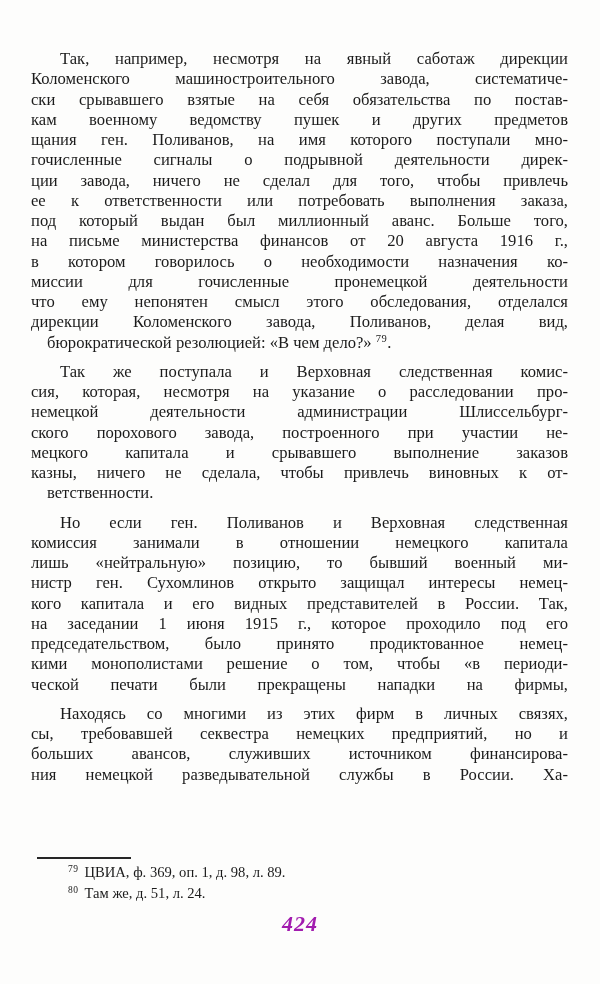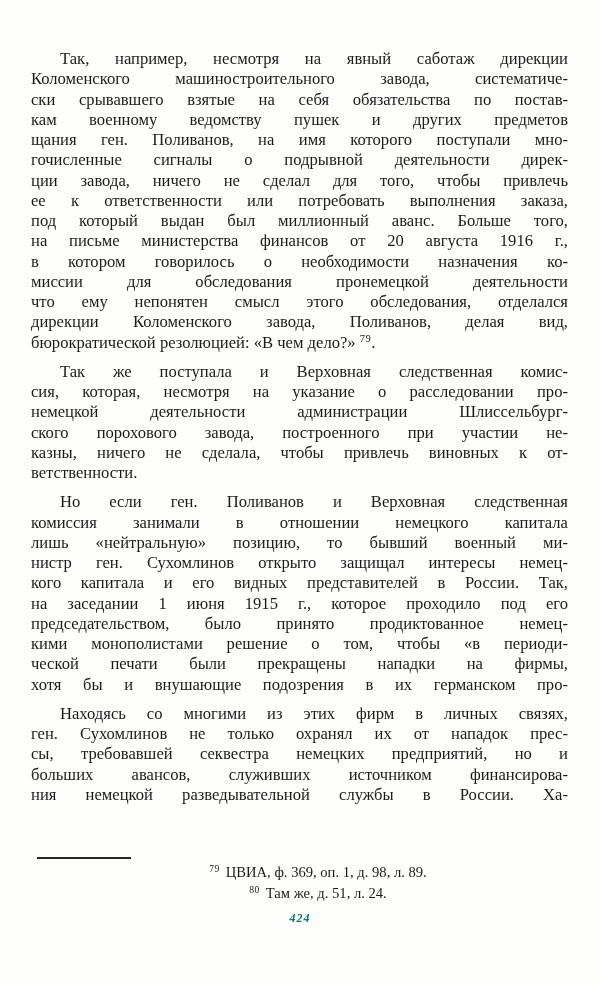--- a/index.html
+++ b/index.html
@@ -33,20 +33,21 @@
     overflow: visible;
   }
   
   .line { white-space: normal; }
   .line.indent {
     text-indent: 29px;
     margin-top: 9px;
   }
   .line.endpara {
     text-align-last: left;
+    margin-left: 16px;
   }
   .line sup {
     font-size: 10.5px;
     line-height: 0;
     vertical-align: 6px;
     letter-spacing: 0.5px;
   }
   .fnrule {
     position: absolute;
     left: 37px;
@@ -58,40 +59,40 @@
   .footnotes {
     position: absolute;
     left: 31px;
     top: 862px;
     width: 537px;
   }
   .footnote {
     font-size: 14.6px;
     line-height: 20.6px;
     padding-left: 37px;
-    text-align: center;
+    text-align: left;
   }
   .footnote sup {
     font-size: 9.5px;
     line-height: 0;
     vertical-align: 5px;
     margin-right: 6px;
     letter-spacing: 0.5px;
   }
   .pagenum {
     position: absolute;
     left: 0;
     top: 911px;
     width: 600px;
     text-align: center;
-    font-size: 12px;
+    font-size: 22px;
     font-weight: bold;
     font-style: italic;
     letter-spacing: 1px;
-    color: #0f766e;
+    color: #a21caf;
   }
 </style>
 </head>
 <body>
 
 <div class="page">
 
   <div class="textblock">
 
     <div>
@@ -99,53 +100,52 @@
       <div class="line">Коломенского машиностроительного завода, систематиче-</div>
       <div class="line">ски срывавшего взятые на себя обязательства по постав-</div>
       <div class="line">кам военному ведомству пушек и других предметов</div>
       <div class="line">щания ген. Поливанов, на имя которого поступали мно-</div>
       <div class="line">гочисленные сигналы о подрывной деятельности дирек-</div>
       <div class="line">ции завода, ничего не сделал для того, чтобы привлечь</div>
       <div class="line">ее к ответственности или потребовать выполнения заказа,</div>
       <div class="line">под который выдан был миллионный аванс. Больше того,</div>
       <div class="line">на письме министерства финансов от 20 августа 1916 г.,</div>
       <div class="line">в котором говорилось о необходимости назначения ко-</div>
-      <div class="line">миссии для обследования пронемецкой деятельности</div>
+      <div class="line">миссии для гочисленные пронемецкой деятельности</div>
       <div class="line">что ему непонятен смысл этого обследования, отделался</div>
       <div class="line">дирекции Коломенского завода, Поливанов, делая вид,</div>
       <div class="line endpara">
         <span>бюрократической резолюцией: «В чем дело?» </span><sup>79</sup><span>.</span>
       </div>
     </div>
 
     <div>
       <div class="line indent">Так же поступала и Верховная следственная комис-</div>
       <div class="line">сия, которая, несмотря на указание о расследовании про-</div>
       <div class="line">немецкой деятельности администрации Шлиссельбург-</div>
       <div class="line">ского порохового завода, построенного при участии не-</div>
+      <div class="line">мецкого капитала и срывавшего выполнение заказов</div>
       <div class="line">казны, ничего не сделала, чтобы привлечь виновных к от-</div>
       <div class="line endpara">ветственности.</div>
     </div>
 
     <div>
       <div class="line indent">Но если ген. Поливанов и Верховная следственная</div>
       <div class="line">комиссия занимали в отношении немецкого капитала</div>
       <div class="line">лишь «нейтральную» позицию, то бывший военный ми-</div>
       <div class="line">нистр ген. Сухомлинов открыто защищал интересы немец-</div>
       <div class="line">кого капитала и его видных представителей в России. Так,</div>
       <div class="line">на заседании 1 июня 1915 г., которое проходило под его</div>
       <div class="line">председательством, было принято продиктованное немец-</div>
       <div class="line">кими монополистами решение о том, чтобы «в периоди-</div>
       <div class="line">ческой печати были прекращены нападки на фирмы,</div>
-      <div class="line">хотя бы и внушающие подозрения в их германском про-</div>
     </div>
 
     <div>
       <div class="line indent">Находясь со многими из этих фирм в личных связях,</div>
-      <div class="line">ген. Сухомлинов не только охранял их от нападок прес-</div>
       <div class="line">сы, требовавшей секвестра немецких предприятий, но и</div>
       <div class="line">больших авансов, служивших источником финансирова-</div>
       <div class="line">ния немецкой разведывательной службы в России. Ха-</div>
     </div>
 
   </div>
 
   <div class="fnrule"></div>
 
   <div class="footnotes">

